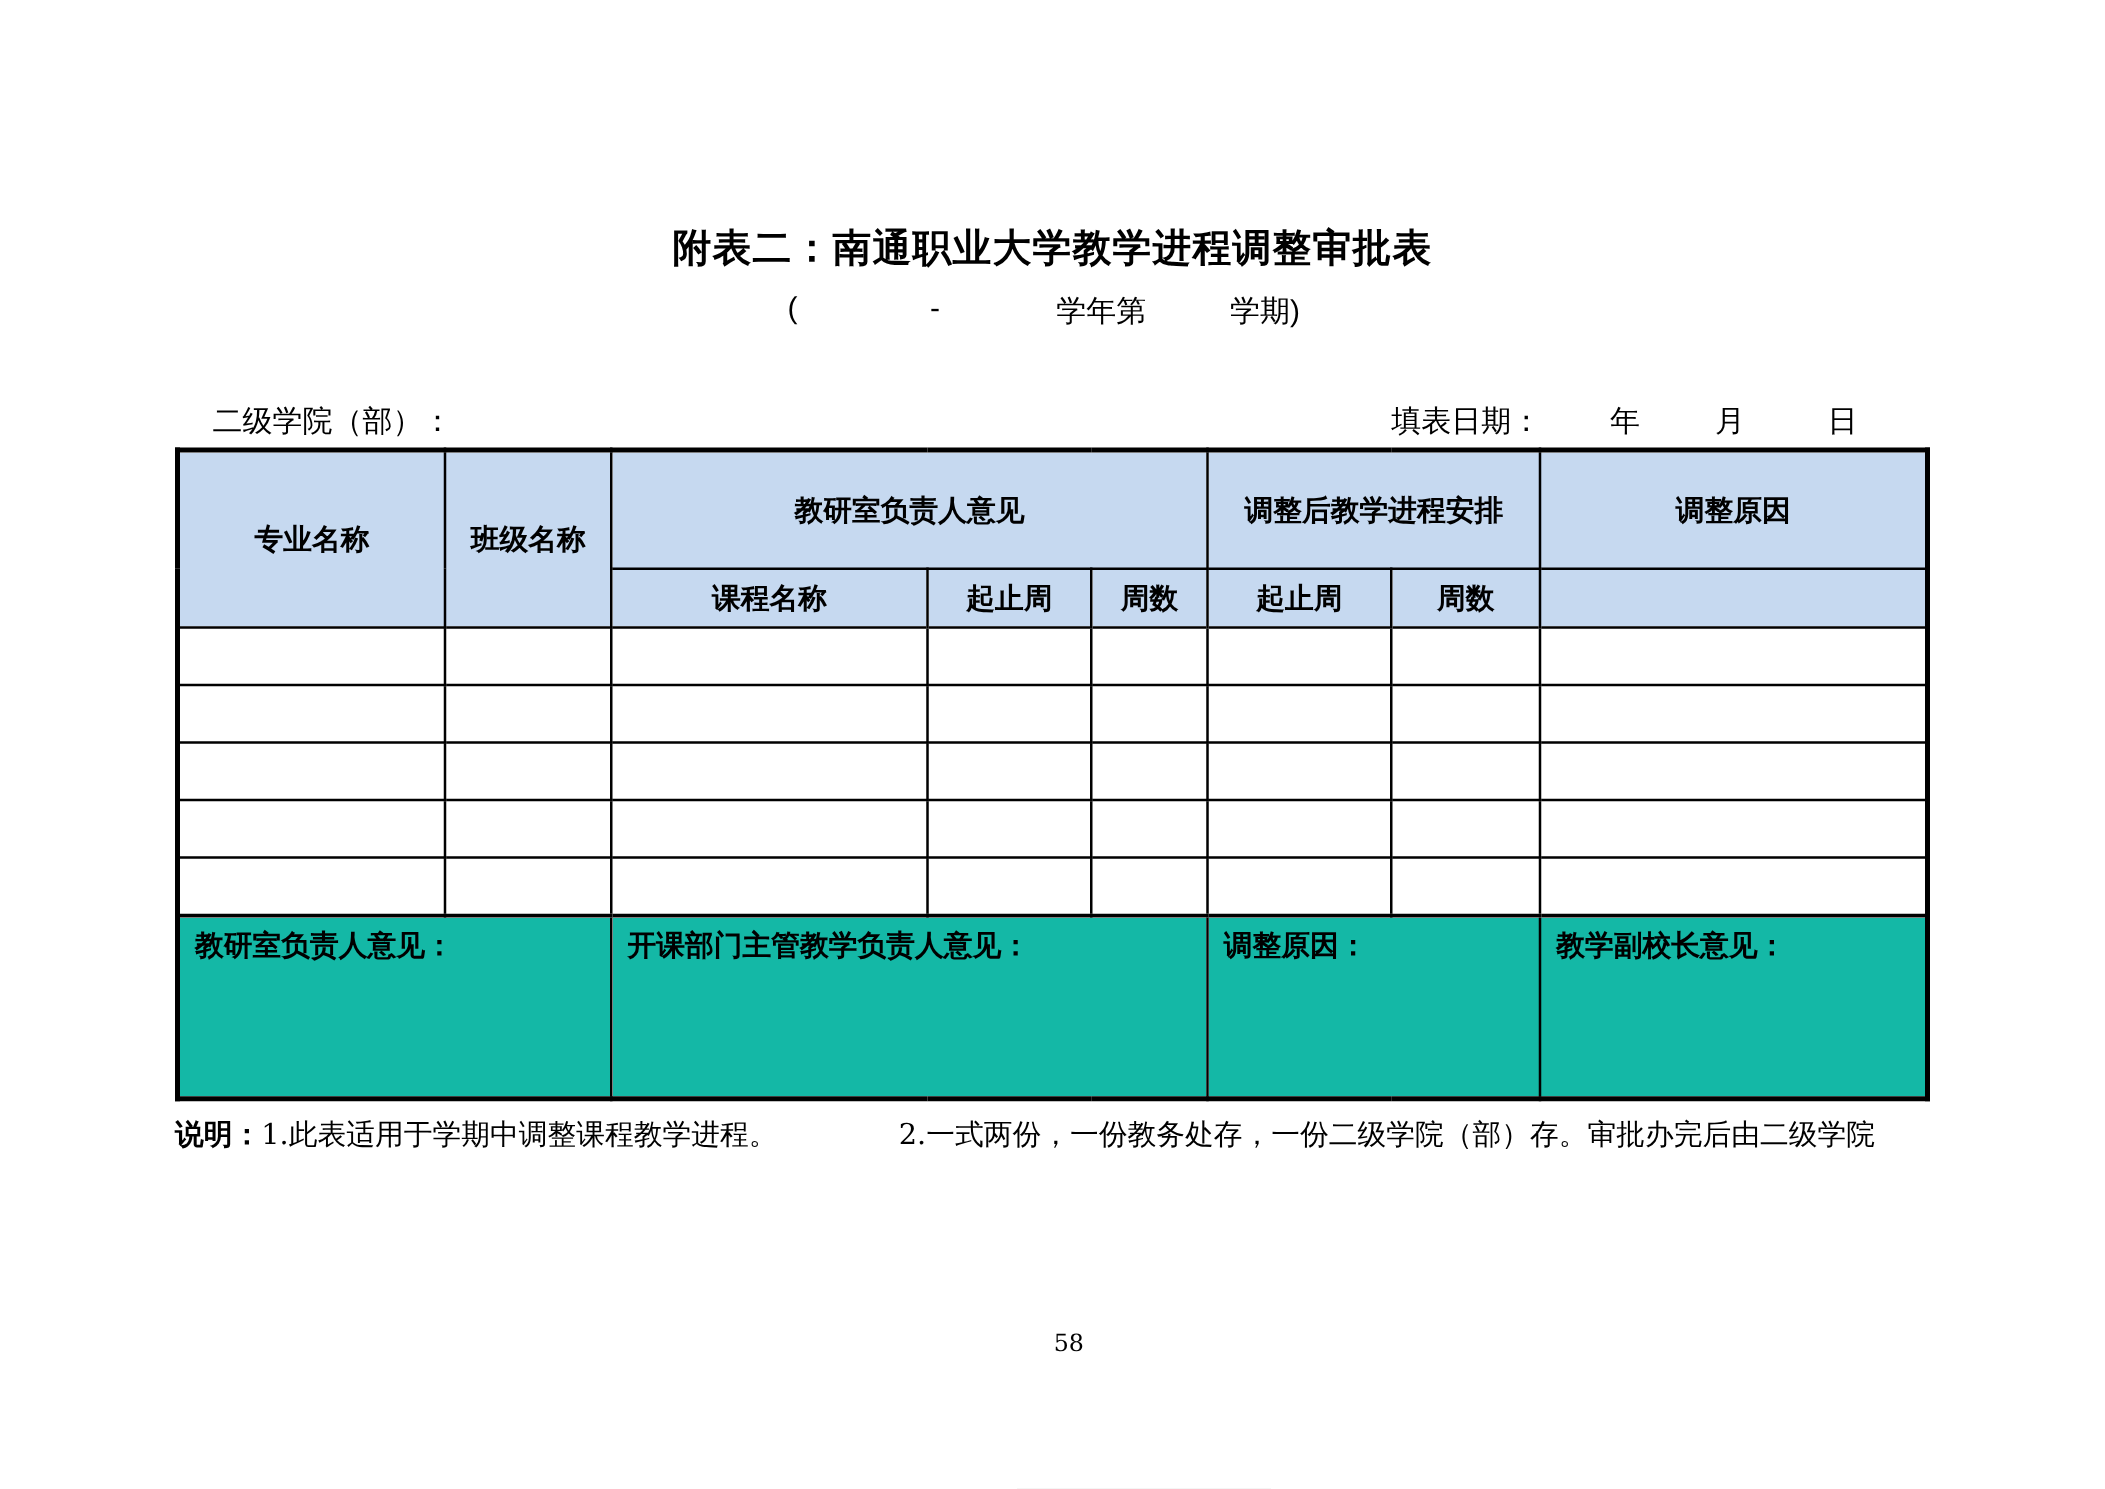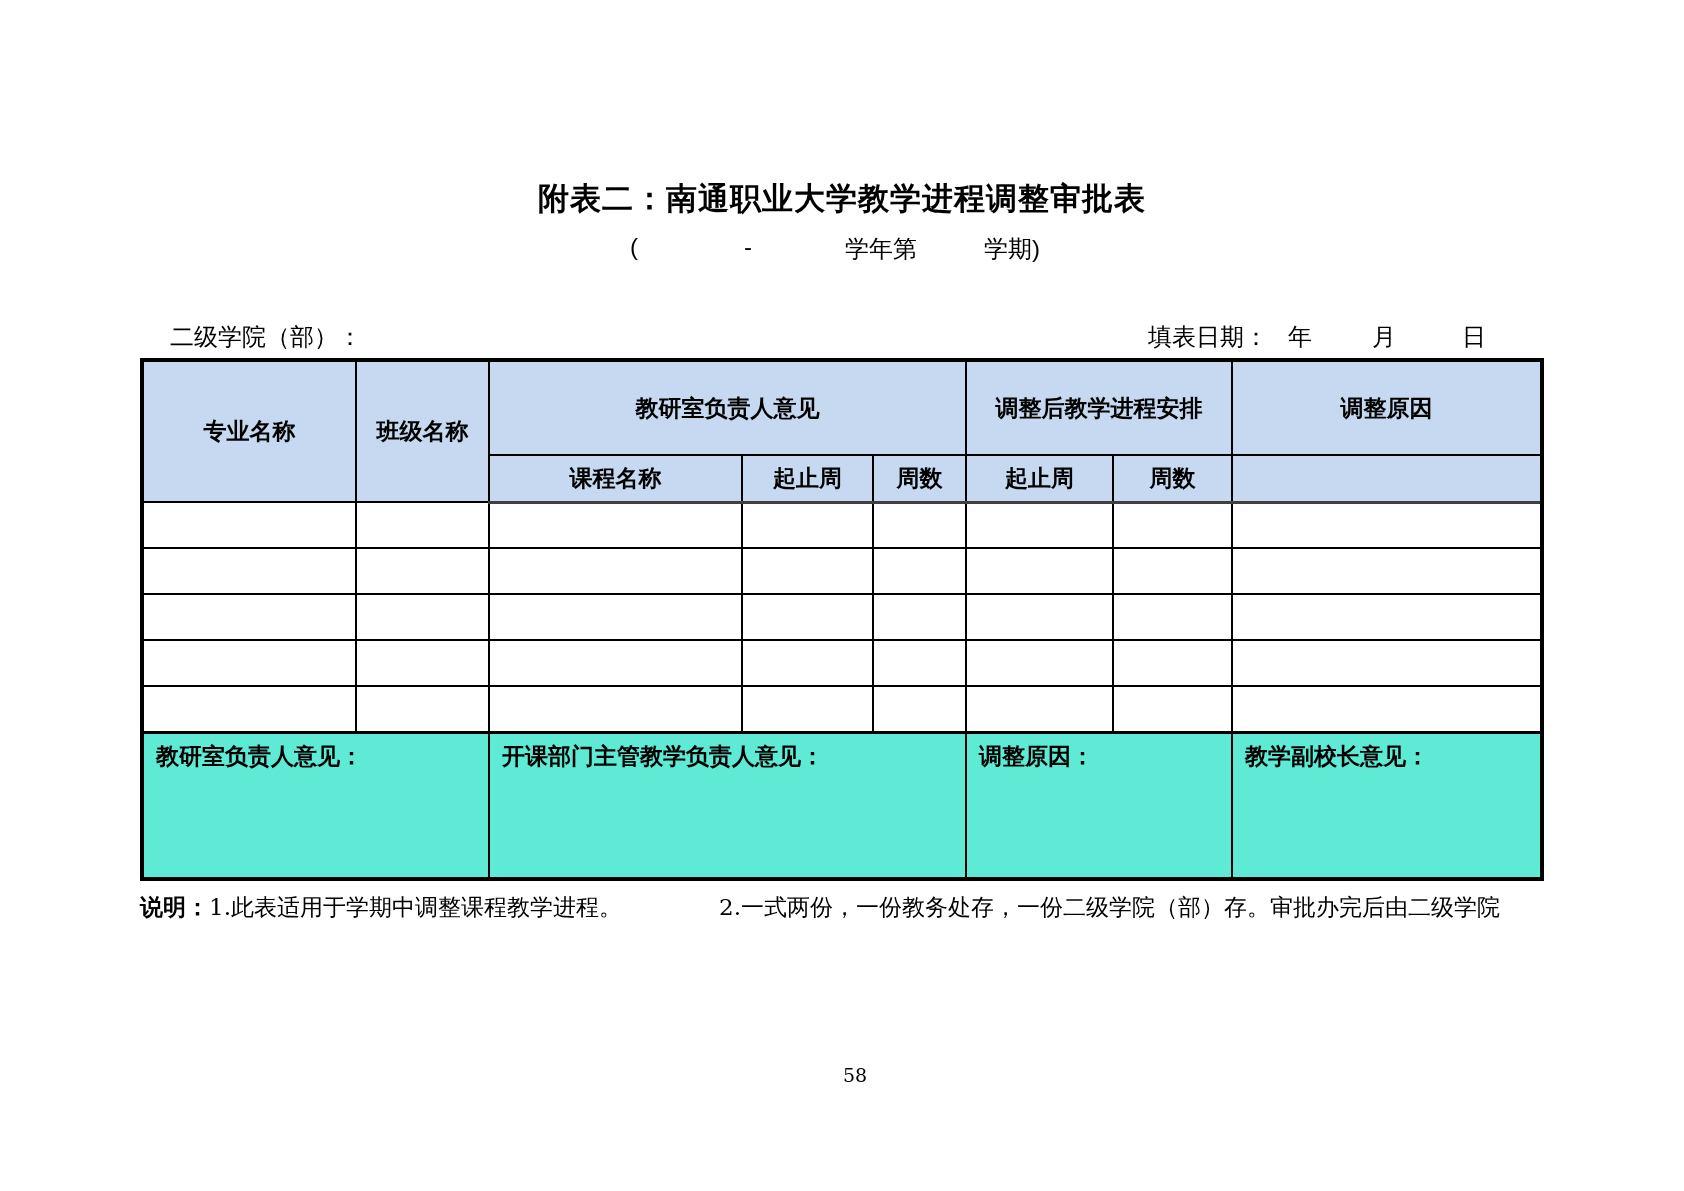--- a/index.html
+++ b/index.html
@@ -35,21 +35,21 @@
   .sub-dash  { left: 744px; }
   .sub-term  { left: 845px; }
   .sub-sem   { left: 984px; }
   .meta-part {
     position: absolute;
     top: 321px;
     font-size: 24px;
     white-space: pre;
   }
   .meta-college { left: 170px; }
-  .meta-datelabel { left: 1113px; margin-left: 35px; }
+  .meta-datelabel { left: 1113px; }
   .meta-year { left: 1288px; }
   .meta-month { left: 1372px; }
   .meta-day { left: 1462px; }
 
   table.form {
     position: absolute;
     left: 140px;
     top: 358px;
     width: 1400px;
     border-collapse: collapse;
@@ -62,31 +62,31 @@
     vertical-align: middle;
     text-align: center;
     font-size: 23px;
     overflow: hidden;
   }
   td.hdr {
     background: #c6d9f0;
     font-weight: bold;
     font-family: "Liberation Sans", sans-serif;
   }
-  tr.hdr-row2 td { border-bottom: 3px solid #404040; }
+  tr.hdr-row2 td { border-bottom: 1px solid #404040; }
   tr.body-row td { background: #ffffff; }
   tr.opinion-row td {
     border-top: 3px solid #000;
     vertical-align: top;
     text-align: left;
     padding: 7px 12px;
     font-weight: bold;
     font-family: "DejaVu Serif", serif;
     font-size: 23px;
-    background: #5eead4;
+    background: #14b8a6;
   }
   .r-head1 { height: 95px; }
   .r-head2 { height: 47px; }
   .r-body  { height: 46px; }
   .r-op    { height: 147px; }
 
   .note-line {
     position: absolute;
     font-size: 23px;
     font-family: "DejaVu Serif", serif;

